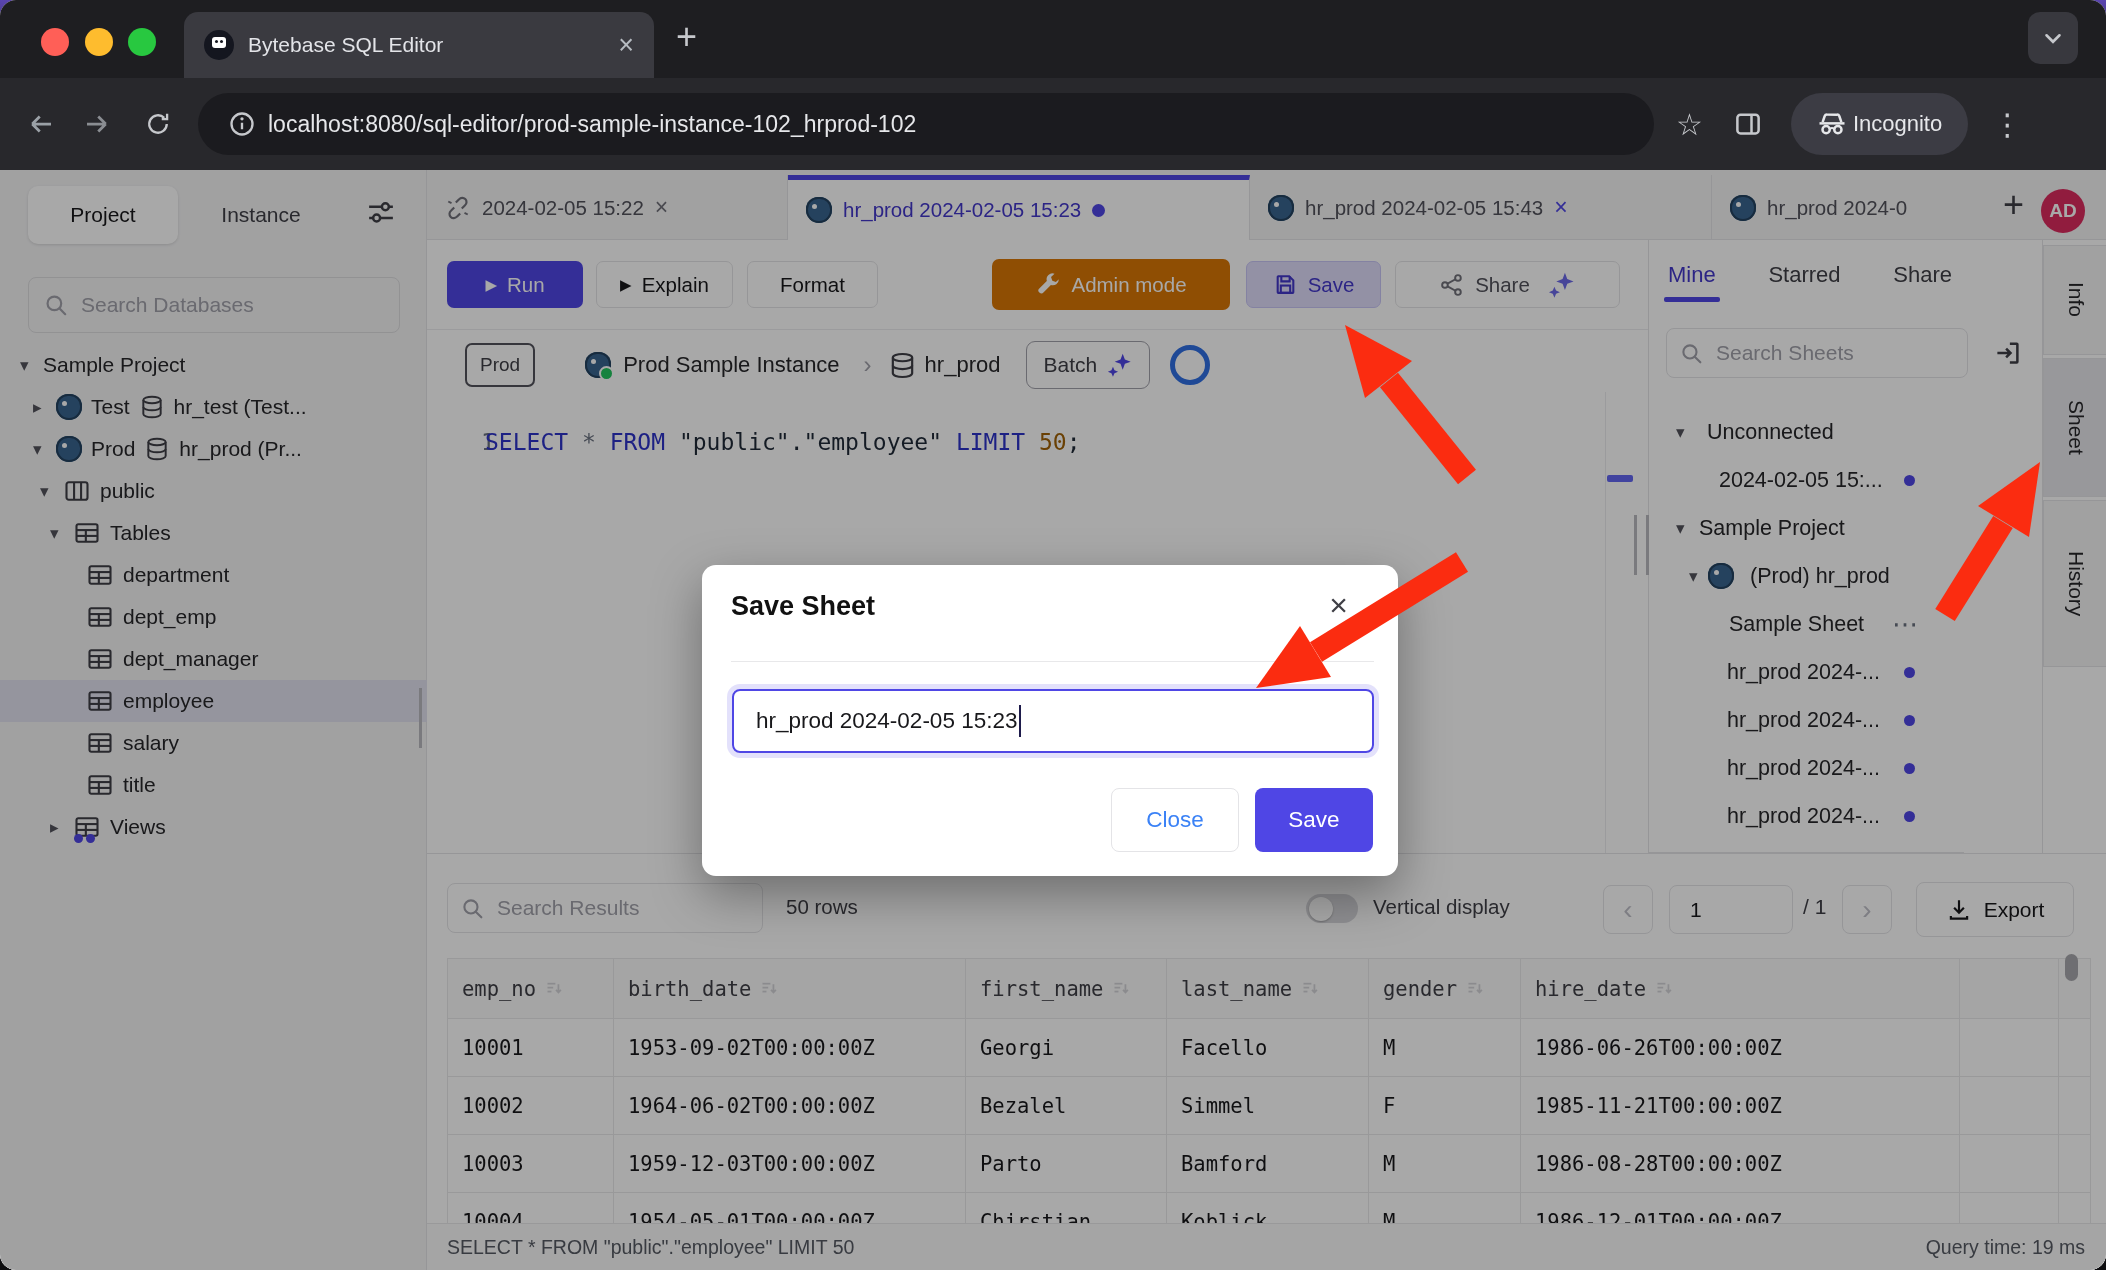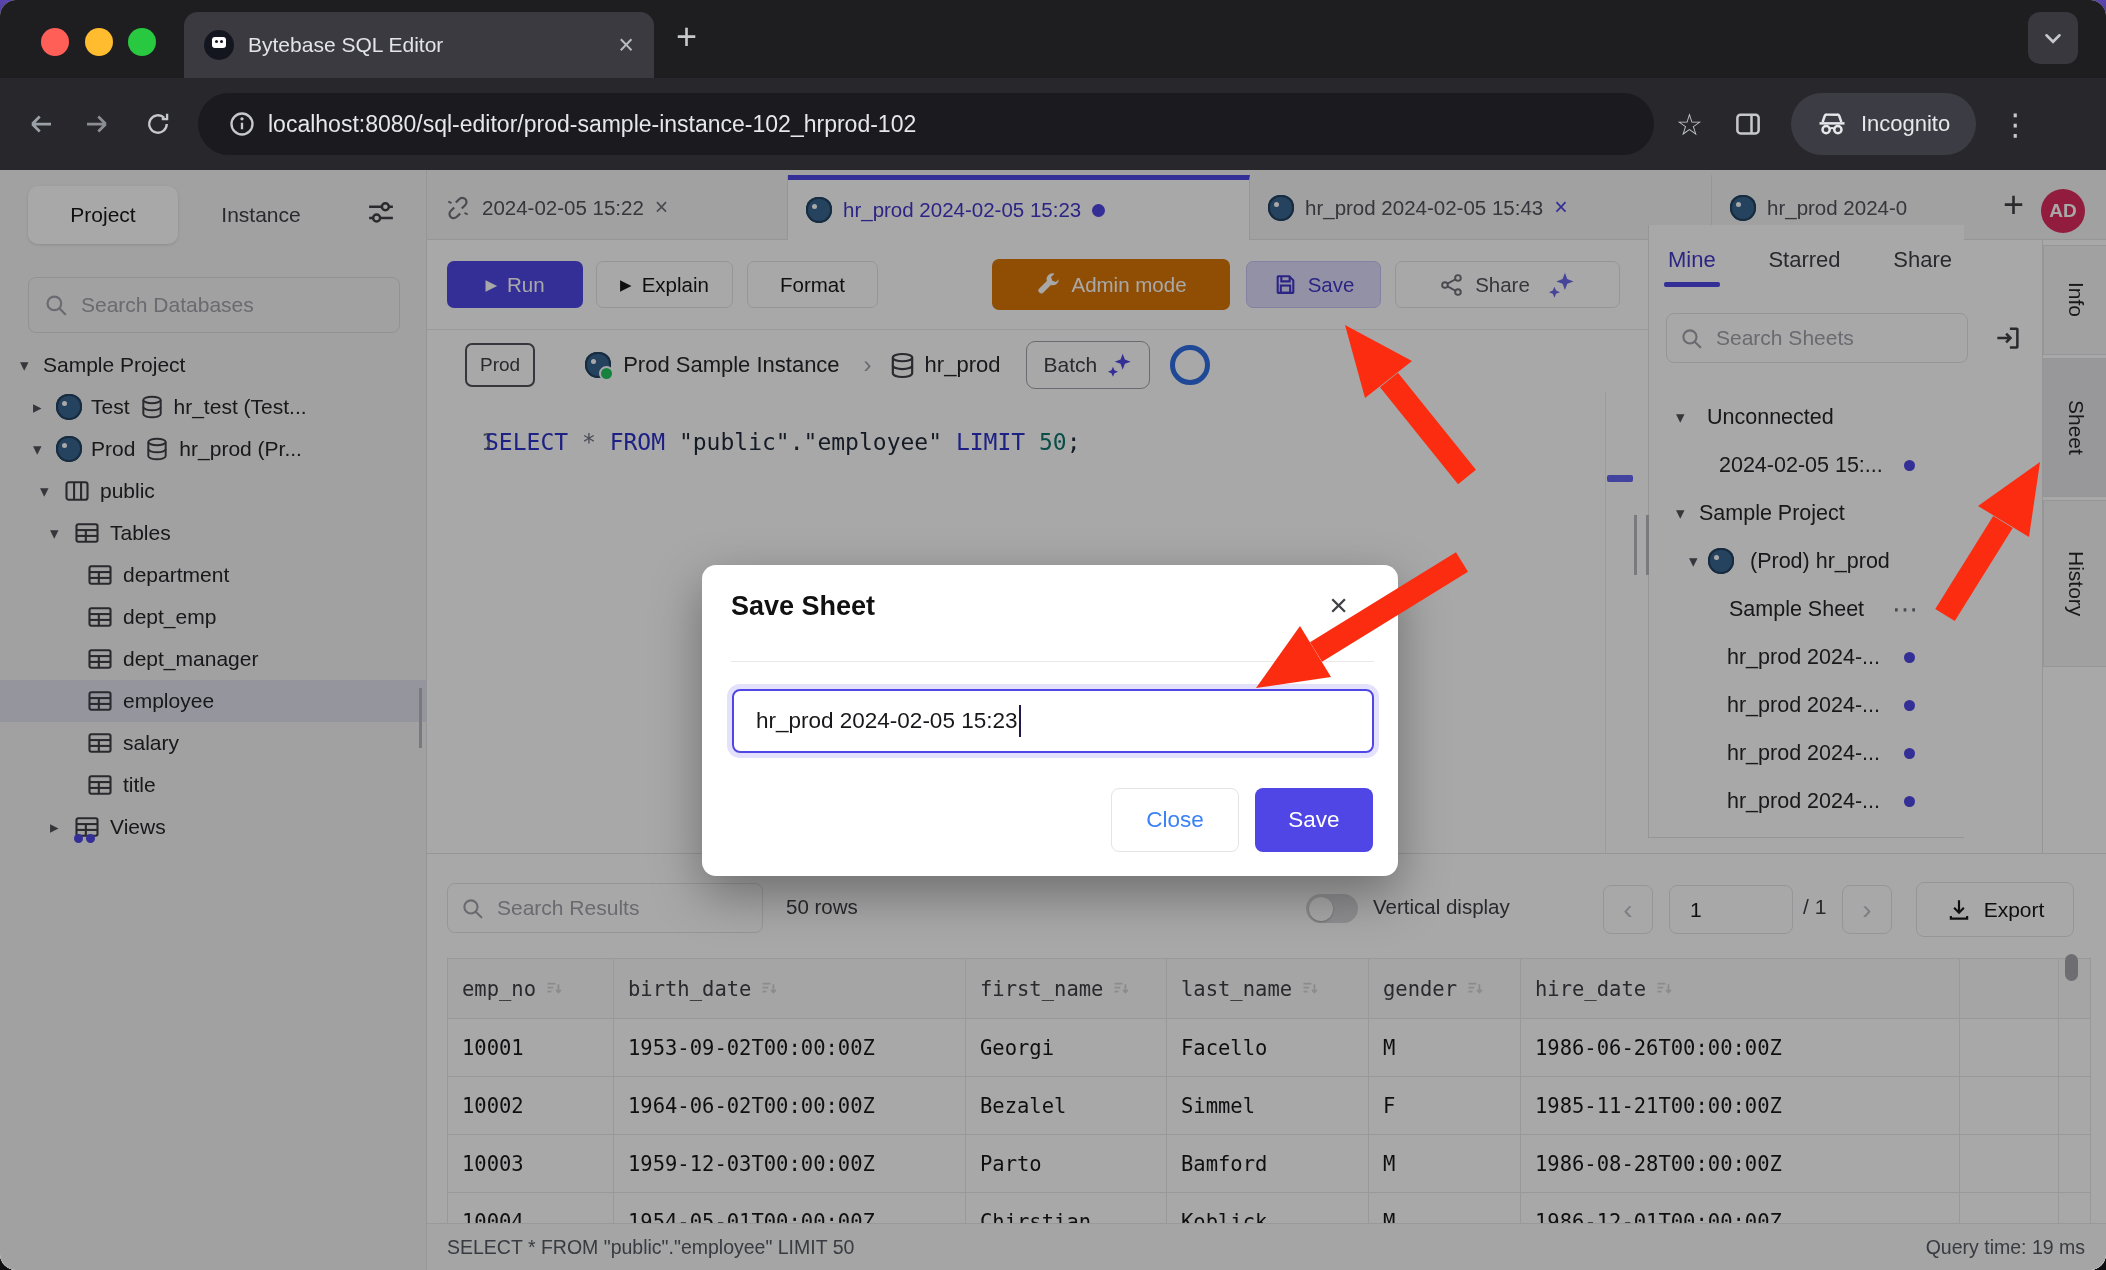--- a/index.html
+++ b/index.html
@@ -19,21 +19,21 @@
   .favicon::before{content:"";position:absolute;left:8px;top:7px;width:14px;height:11px;background:#fff;border-radius:3px}
   .favicon::after{content:"";position:absolute;left:11px;top:10px;width:3px;height:3px;background:#14161f;border-radius:50%;box-shadow:5px 0 0 #14161f}
   .newtab{position:absolute;left:676px;top:16px;color:#c6c8cc;font-size:36px;font-weight:300}
   #winchev{position:absolute;right:28px;top:12px;width:50px;height:52px;background:#38383e;border-radius:12px;
            display:flex;align-items:center;justify-content:center;color:#c6c8cc}
   #urlbar{position:absolute;top:78px;left:0;width:2106px;height:92px;background:#28282c;display:flex;align-items:center}
   .navic{color:#9aa0a6;margin-left:26px}
   #urlpill{margin-left:26px;width:1456px;height:62px;border-radius:31px;background:#1b1b1f;display:flex;align-items:center;box-sizing:border-box;padding:0 30px;gap:12px}
   #urltext{color:#e6e7ea;font-size:23px;white-space:nowrap}
   .staric{color:#c6c8cc;font-size:30px;margin-left:22px}
-  #incog{margin-left:28px;height:62px;border-radius:31px;background:#3c3c44;display:flex;align-items:center;gap:14px;padding:0 26px;color:#e6e7ea;font-size:22px}
+  #incog{margin-left:28px;height:62px;border-radius:31px;background:#3c3c44;display:flex;align-items:center;gap:6px;padding:0 26px;color:#e6e7ea;font-size:22px}
   .dots3{color:#c6c8cc;font-size:30px;margin-left:24px;margin-right:18px}
   
   #page{position:absolute;top:170px;left:0;width:2106px;height:1100px;background:#fff;overflow:hidden}
   
   #lsb{position:absolute;left:0;top:0;width:427px;height:1100px;background:#f4f4f5;border-right:1px solid #e4e4e7;box-sizing:border-box}
   #pill-project{position:absolute;left:28px;top:16px;width:150px;height:58px;background:#fff;border-radius:10px;
         box-shadow:0 1px 3px rgba(0,0,0,.12);display:flex;align-items:center;justify-content:center;font-size:21px;color:#18181b;font-weight:500}
   #tab-instance{position:absolute;left:196px;top:16px;width:130px;height:58px;display:flex;align-items:center;justify-content:center;font-size:21px;color:#3f3f46}
   #lsb-filter{position:absolute;right:30px;top:28px;color:#3f3f46}
   .sinput{display:flex;align-items:center;gap:10px;background:#f4f4f5;border:1px solid #dededf;border-radius:8px;box-sizing:border-box;color:#a1a1aa}
@@ -70,26 +70,26 @@
   #btn-format{width:131px;margin-left:14px}
   #btn-admin{width:238px;height:51px;margin-left:114px;background:#d97706;color:#fff}
   #btn-save{width:135px;margin-left:16px;background:#dfddfb;border:1px solid #c9c5f6;color:#4338ca}
   #btn-share{width:225px;margin-left:14px;color:#52525b}
   #bcrumb{height:70px;display:flex;align-items:center;padding-left:38px;font-size:22px;color:#27272a}
   #env-chip{border:2px solid #52525b;border-radius:7px;height:40px;padding:0 13px;display:flex;align-items:center;font-size:19px;color:#3f3f46}
   #batch-chip{border:1px solid #a1a1aa;border-radius:9px;height:46px;padding:0 16px;display:flex;align-items:center;gap:10px;font-size:21px;color:#3f3f46;margin-left:26px}
   #ai-ring{width:40px;height:40px;border-radius:50%;border:5px solid #2f6fe4;box-sizing:border-box;margin-left:20px}
   #sqlline{position:absolute;left:0;top:180px;display:flex;font-family:"DejaVu Sans Mono",monospace;font-size:23px;line-height:44px;white-space:pre}
   .lnum{width:58px;padding-left:54px;color:#6b7280;box-sizing:border-box}
-  .kw{color:#2d32c8}.op{color:#6b7280}.idf{color:#1f2937}.num{color:#0f766e}
+  .kw{color:#2d32c8}.op{color:#6b7280}.idf{color:#1f2937}.num{color:#a16207}
   #ruler{position:absolute;left:1178px;top:152px;width:1px;height:461px;background:#ececef}
   #rdash{position:absolute;left:1180px;top:235px;width:26px;height:7px;background:#6366f1;border-radius:2px}
   #rsb-handle{position:absolute;left:1211px;top:345px;width:9px;height:60px;border-left:3px solid #b9b9c0;border-right:3px solid #b9b9c0}
   
-  #sheetp{position:absolute;left:1648px;top:55px;width:316px;height:613px;background:#fff;border-left:1px solid #e4e4e7;border-bottom:1px solid #e4e4e7;box-sizing:border-box}
+  #sheetp{position:absolute;left:1648px;top:70px;width:316px;height:613px;background:#fff;border-left:1px solid #e4e4e7;border-bottom:1px solid #e4e4e7;box-sizing:border-box}
   #sheetp-tabs{display:flex;justify-content:space-between;align-items:center;height:70px;padding:0 10px 0 17px;font-size:22px;color:#3f3f46}
   .sp-tab{padding:0 2px}
   .sp-tab.active{color:#4338ca;position:relative}
   .sp-tab.active::after{content:"";position:absolute;left:-2px;right:-2px;bottom:-14px;height:5px;background:#4f46e5;border-radius:2px}
   #sheetp-search{position:absolute;left:17px;top:88px;width:302px;height:50px;padding:0 12px;font-size:20px;background:#fff;border-color:#e4e4e7}
   #import-ic{position:absolute;left:344px;top:98px;color:#3f3f46}
   .sprow{height:48px;display:flex;align-items:center;font-size:21.5px;color:#27272a;position:relative;white-space:nowrap;overflow:hidden}
   .spdot{position:absolute;right:49px;width:11px;height:11px;border-radius:50%;background:#4f46e5}
   .spmore{position:absolute;right:44px;color:#6b7280;font-size:26px;letter-spacing:2px}
   

